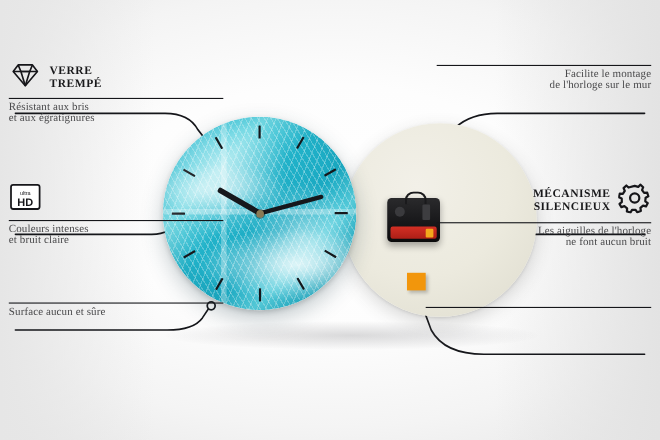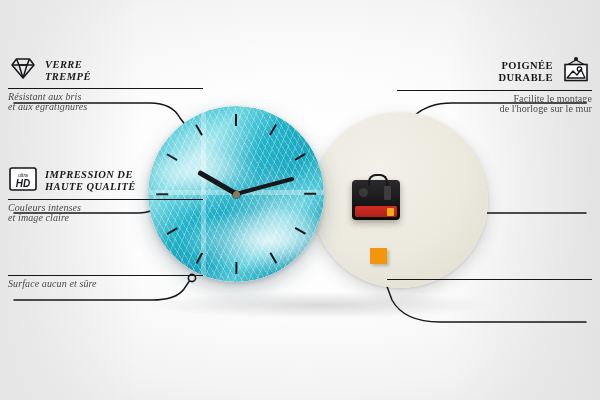--- a/index.html
+++ b/index.html
@@ -13,21 +13,21 @@
     background:
       radial-gradient(ellipse 520px 300px at 300px 190px, #ffffff 0%, #fdfdfd 38%, #f4f4f4 66%, #e9e9e9 88%, #e4e4e4 100%);
   }
   
   #bandL,#bandR{position:absolute;top:0;height:400px;pointer-events:none;}
   #bandL{left:0;width:140px;background:linear-gradient(90deg,#e6e6e6 0%,rgba(236,236,236,0) 100%);}
   #bandR{right:0;width:150px;background:linear-gradient(270deg,#e3e3e3 0%,rgba(236,236,236,0) 100%);}
 
   
   .callout{position:absolute;width:195px;}
-  .callout.left{left:8px;text-align:left;font-style:italic;}
+  .callout.left{left:8px;text-align:left;}
   .callout.right{right:8px;text-align:right;}
 
   .chead{display:flex;align-items:center;gap:7px;}
   .callout.right .chead{flex-direction:row-reverse;}
   .ctitle{
     font-family:"Liberation Serif", serif;
     font-weight:bold;font-size:10.5px;line-height:11.6px;
     letter-spacing:.45px;color:#19191b;text-transform:uppercase;
     white-space:pre-line;
   }
@@ -194,49 +194,51 @@
 
   <div class="callout left" style="top:166px;">
     <div class="chead">
       <span class="icon">
         <svg width="30" height="26" viewBox="0 0 30 26">
           <rect x="2" y="2" width="26" height="22" rx="2" fill="#fff" stroke="#16161a" stroke-width="1.6"></rect>
           <text x="15" y="11" font-family="Liberation Sans, sans-serif" font-size="5" text-anchor="middle" fill="#16161a">ultra</text>
           <text x="15" y="21" font-family="Liberation Sans, sans-serif" font-size="10" font-weight="bold" text-anchor="middle" fill="#16161a">HD</text>
         </svg>
       </span>
-      <span class="ctitle">IMPRESSION DE
-HAUTE QUALITÉ</span>
     </div>
     <div class="rule"></div>
     <div class="cdesc">Couleurs intenses
-et image claire</div>
+et bruit claire</div>
   </div>
 
   <div class="callout left" style="top:272px;">
     <div class="rule"></div>
     <div class="cdesc">Surface aucun et sûre</div>
   </div>
 
   <div class="callout right" style="top:56px;">
+    <div class="rule"></div>
+    <div class="cdesc">Facilite le montage
+de l'horloge sur le mur</div>
+  </div>
+
+  <div class="callout right" style="top:166px;">
     <div class="chead">
       <span class="icon">
-        <svg width="32" height="27" viewBox="0 0 32 27">
-          <circle cx="16" cy="3" r="2" fill="#16161a"></circle>
-          <path d="M16 4 L7 9 M16 4 L25 9" stroke="#16161a" stroke-width="1.3" fill="none"></path>
-          <rect x="5" y="8.5" width="22" height="16" fill="#fff" stroke="#16161a" stroke-width="1.6"></rect>
-          <path d="M7 22 L13 15 L17 19 L21 13.5 L25 22 Z" fill="none" stroke="#16161a" stroke-width="1.3" stroke-linejoin="round"></path>
-          <circle cx="19.5" cy="13" r="2.2" fill="none" stroke="#16161a" stroke-width="1.3"></circle>
-        </svg>
+        <svg width="30" height="28" viewBox="0 0 30 28">
+            <g fill="none" stroke="#16161a" stroke-width="2" stroke-linejoin="round">
+          <path d="M15 3 l3.2 .9 1.9-2 2.6 2.3 -1 2.6 1.9 2.6 2.8-.2 1 3.3 -2.5 1.3 -.3 3.2 2.3 1.6 -1.6 3 -2.7-.7 -2.4 2.1 .4 2.8 -3.2 1.2 -1.6-2.3 -3.2 .1 -1.4 2.4 -3.3-1 .2-2.8 -2.5-2 -2.7 .9 -1.8-2.9 2.2-1.7 -.1-3.2 -2.6-1.2 .8-3.3 2.8 .3 1.8-2.7 -1.1-2.6 2.5-2.4 2 1.9z"></path>
+          <circle cx="15" cy="14" r="4.2"></circle>
+            </g>
+          </svg>
       </span>
-      <span class="ctitle">POIGNÉE
-DURABLE</span>
-    </div>
-    <div class="rule"></div>
-    <div class="cdesc">Facilite le montage
-de l'horloge sur le mur</div>
-  </div>
-
+      <span class="ctitle">MÉCANISME
+SILENCIEUX</span>
+    </div>
+    <div class="rule"></div>
+    <div class="cdesc">Les aiguilles de l'horloge
+ne font aucun bruit</div>
+  </div>
 
   <div class="callout right" style="top:276px;width:205px;">
     <div class="rule"></div>
   </div>
 </div>
 
 </body></html>

